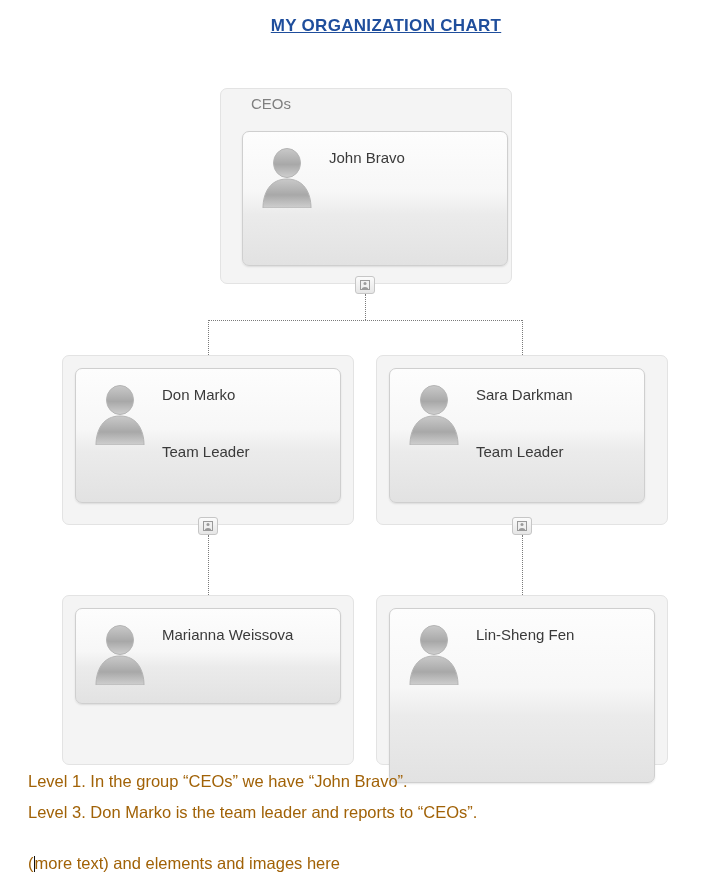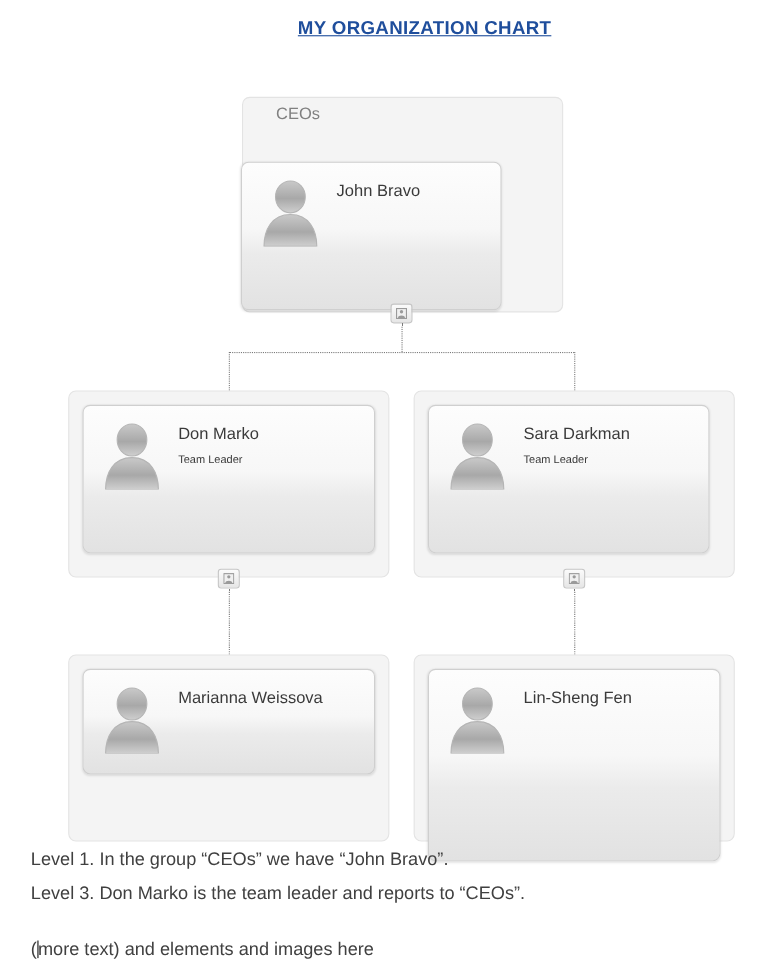--- a/index.html
+++ b/index.html
@@ -73,24 +73,25 @@
     top: 14px;
     right: 8px;
   }
   .person-name {
     font-size: 15px;
     color: #3a3a3a;
     line-height: 24px;
     white-space: nowrap;
   }
   .person-role {
-    font-size: 10px;
+    font-size: 15px;
     color: #3a3a3a;
     line-height: 24px;
     white-space: nowrap;
+    margin-top: 33px;
   }
 
   
   .connector {
     position: absolute;
   }
   .v-line {
     border-left: 1px dotted #7a7a7a;
     width: 0;
   }
@@ -112,41 +113,41 @@
   .handle svg {
     display: block;
     margin: 3px auto 0 auto;
   }
 
   
   .desc {
     position: absolute;
     left: 28px;
     font-size: 16.5px;
-    color: #404040;
+    color: #a16207;
     white-space: nowrap;
   }
   .caret {
     display: inline-block;
     width: 1px;
     height: 16px;
     background: #111;
     vertical-align: -3px;
   }
 </style>
 </head>
 <body>
 
 <div class="chart-title">MY ORGANIZATION CHART</div>
 
 <div class="group-box" style="left:220px; top:88px; width:292px; height:196px;">
   <div class="group-label">CEOs</div>
 </div>
 
-<div class="card" style="left:219px; top:131px; width:237px; height:135px;margin-top:16px;">
+<div class="card" style="left:242px; top:131px; width:266px; height:135px;">
   <div class="avatar">
     <svg width="60" height="62" viewBox="0 0 60 62">
       <defs>
         <linearGradient id="gA" x1="0" y1="0" x2="0" y2="1">
           <stop offset="0%" stop-color="#c9c9c9"></stop>
           <stop offset="55%" stop-color="#a8a8a8"></stop>
           <stop offset="100%" stop-color="#cfcfcf"></stop>
         </linearGradient>
       </defs>
       <ellipse cx="30" cy="17" rx="13.5" ry="14.5" fill="url(#gA)" stroke="#b5b5b5" stroke-width="1"></ellipse>

